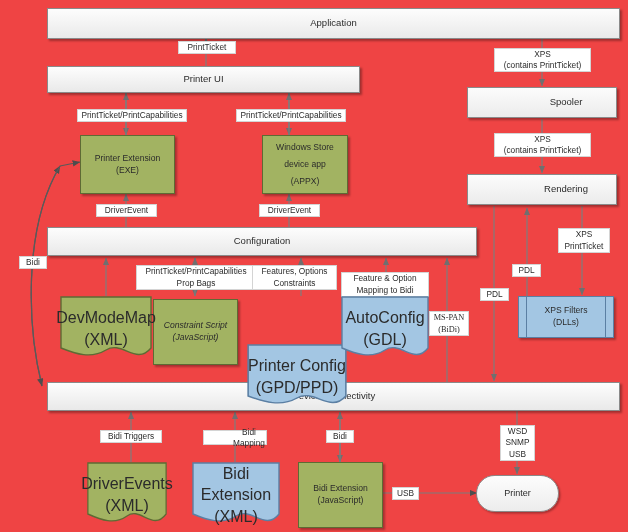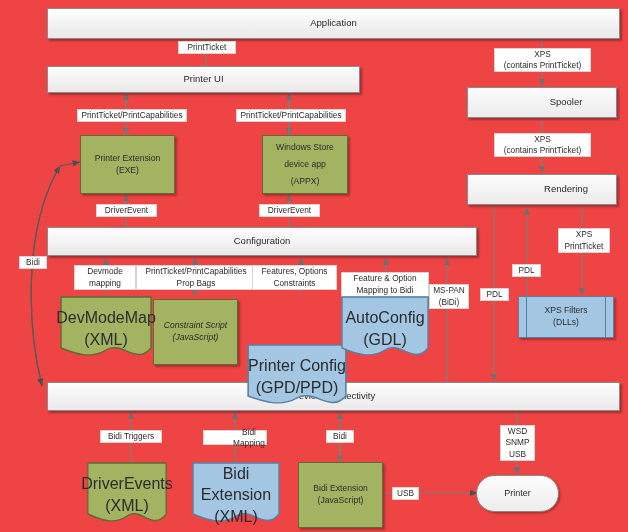--- a/index.html
+++ b/index.html
@@ -263,35 +263,33 @@
 (contains PrintTicket)</div>
 
   <div class="elabel" style="left:77px;top:109px;width:110px;height:13px;">PrintTicket/PrintCapabilities</div>
 
   <div class="elabel" style="left:236px;top:109px;width:110px;height:13px;">PrintTicket/PrintCapabilities</div>
 
   <div class="elabel" style="left:96px;top:204px;width:61px;height:13px;">DriverEvent</div>
 
   <div class="elabel" style="left:259px;top:204px;width:61px;height:13px;">DriverEvent</div>
 
-  <div class="elabel multi" style="left:74px;top:265px;width:62px;height:25px;">Devmode
-mapping</div>
 
   <div class="elabel multi" style="left:136px;top:265px;width:120px;height:25px;">PrintTicket/PrintCapabilities
 Prop Bags</div>
 
   <div class="elabel multi" style="left:252px;top:265px;width:85px;height:25px;">Features, Options
 Constraints</div>
 
   <div class="elabel multi" style="left:341px;top:272px;width:88px;height:25px;">Feature &amp; Option
 Mapping to Bidi</div>
 
   <div class="elabel" style="left:19px;top:256px;width:28px;height:13px;">Bidi</div>
 
-  <div class="elabel multi" style="left:429px;top:284px;width:40px;height:25px;">MS-PAN
+  <div class="elabel multi" style="left:429px;top:311px;width:40px;height:25px;font-family:Liberation Serif, serif;">MS-PAN
 (BiDi)</div>
 
   <div class="elabel" style="left:512px;top:264px;width:29px;height:13px;">PDL</div>
 
   <div class="elabel" style="left:480px;top:288px;width:29px;height:13px;">PDL</div>
 
   <div class="elabel multi" style="left:558px;top:228px;width:52px;height:25px;">XPS
 PrintTicket</div>
 
   <div class="elabel" style="left:100px;top:430px;width:62px;height:13px;">Bidi Triggers</div>

